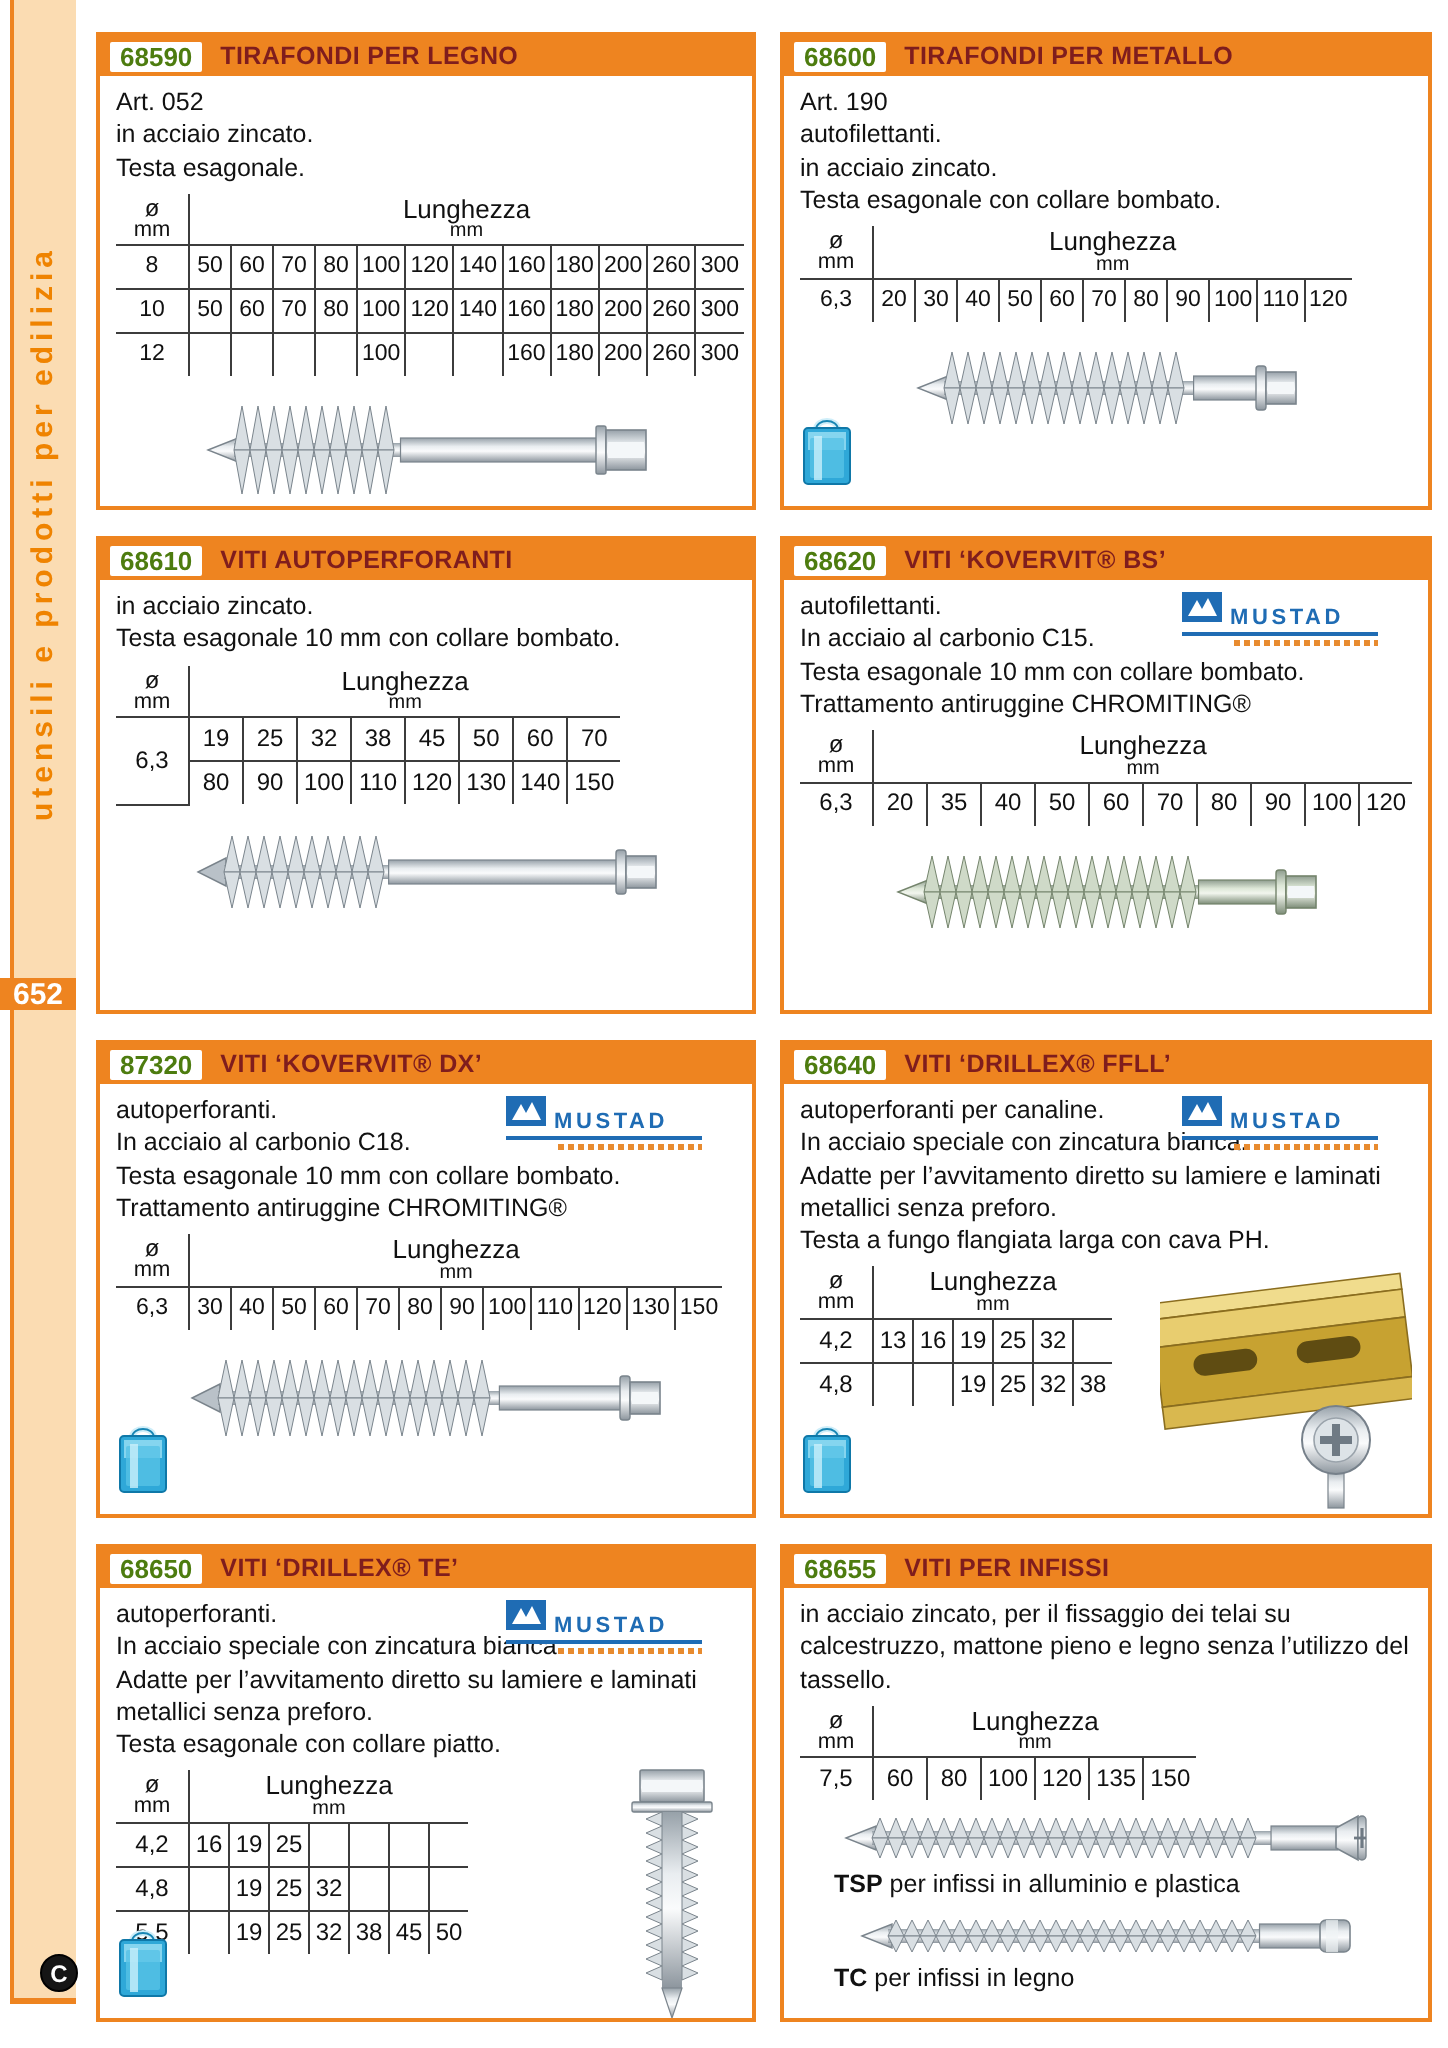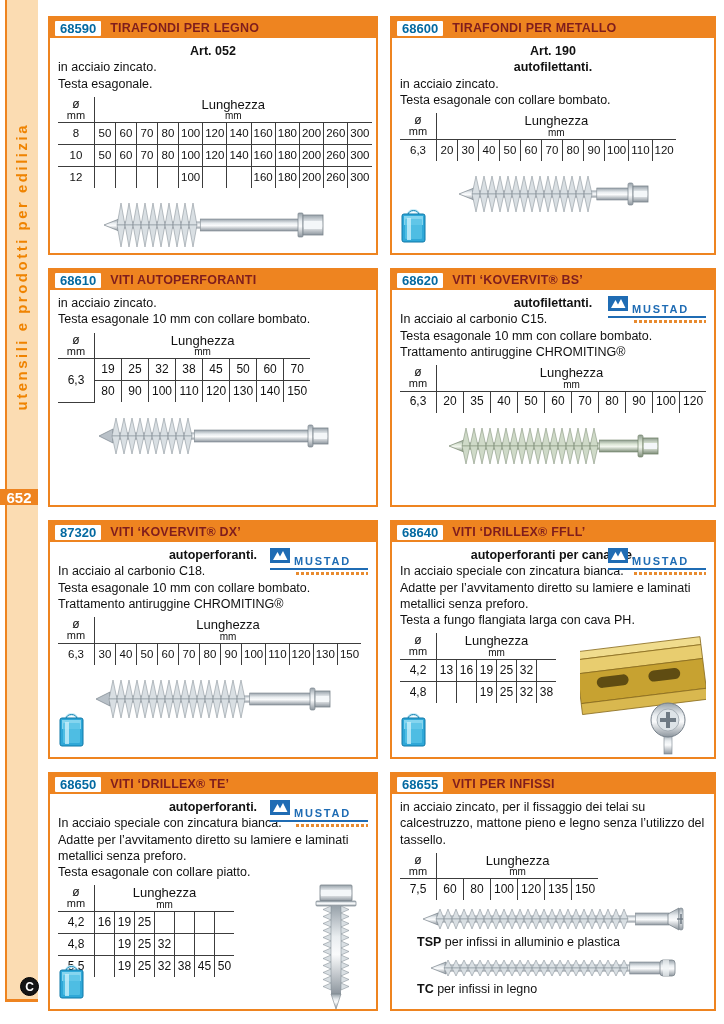--- a/index.html
+++ b/index.html
@@ -17,27 +17,27 @@
             font-weight:bold;font-size:15px;display:flex;align-items:center;justify-content:center;}
   .c-logo{position:absolute;left:20px;top:977px;width:19px;height:19px;border-radius:50%;background:#151515;
           color:#fff;font-weight:bold;font-size:12px;display:flex;align-items:center;justify-content:center;
           border:1.5px solid #000;box-sizing:border-box;}
 
   
   .content{position:absolute;left:48px;top:16px;width:668px;display:grid;
            grid-template-columns:330px 326px;column-gap:12px;row-gap:13px;grid-auto-rows:239px;}
   .box{position:relative;border:2px solid #ee8420;background:#fff;box-sizing:border-box;overflow:hidden;}
   .box-head{height:20px;background:#ee8420;display:flex;align-items:center;padding-left:5px;gap:9px;}
-  .code-chip{background:#fff;color:#0369a1;font-weight:700;font-size:13px;line-height:15px;
+  .code-chip{background:#fff;color:#4d7c0f;font-weight:700;font-size:13px;line-height:15px;
              padding:0 5px;border-radius:1px;}
   .box-title{color:#7f1d1d;font-weight:700;font-size:12.5px;letter-spacing:.2px;}
   .box-body{position:relative;height:calc(100% - 20px);box-sizing:border-box;
             padding:5px 8px 4px;font-size:12.5px;line-height:1.3;}
   .desc .ln{white-space:normal;}
-  .desc .ln.b{font-weight:700;text-align:center;}
+  .desc .ln.b{font-weight:400;}
 
   
   .spec{border-collapse:collapse;margin-top:5px;text-align:center;}
   .spec th,.spec td{padding:1px 3px;font-weight:normal;}
   .spec .dia{border-right:1.5px solid #3c3c3c;min-width:30px;}
   .spec thead th{border-bottom:1.5px solid #3c3c3c;vertical-align:bottom;}
   .spec thead .dia .sym{font-size:12px;line-height:1;display:block;}
   .spec thead .dia .unit{font-size:11px;line-height:1.05;display:block;}
   .len-main{font-size:13px;line-height:1.05;}
   .len-sub{font-size:10px;line-height:1;}
@@ -53,21 +53,21 @@
   .fig{display:flex;justify-content:center;align-items:center;margin-top:10px;}
   .fig.small{margin-top:4px;}
   .cols{display:flex;justify-content:space-between;align-items:flex-start;gap:4px;}
   .fig-side{flex:0 0 auto;margin-top:2px;}
   .pkg{position:absolute;left:8px;bottom:5px;}
   .figgrp{margin-top:2px;}
   .cap{font-size:12.5px;margin-top:0;}
   .cap b{font-weight:700;margin-left:17px;}
 
   
-  .mustad{position:absolute;top:6px;right:8px;width:98px;}
+  .mustad{position:absolute;top:6px;right:25px;width:98px;}
   .m-row{display:flex;align-items:flex-end;gap:4px;border-bottom:2px solid #1f6cb4;padding-bottom:1px;}
   .m-word{color:#1f6cb4;font-weight:700;font-size:11px;letter-spacing:1.8px;line-height:1;}
   .m-tag{margin-top:2px;margin-left:26px;height:3px;
          background:repeating-linear-gradient(90deg,#e88b2f 0 3px,transparent 3px 5px);}
 </style>
 </head>
 <body>
 
 <aside>
   <div class="side-rail"></div>

